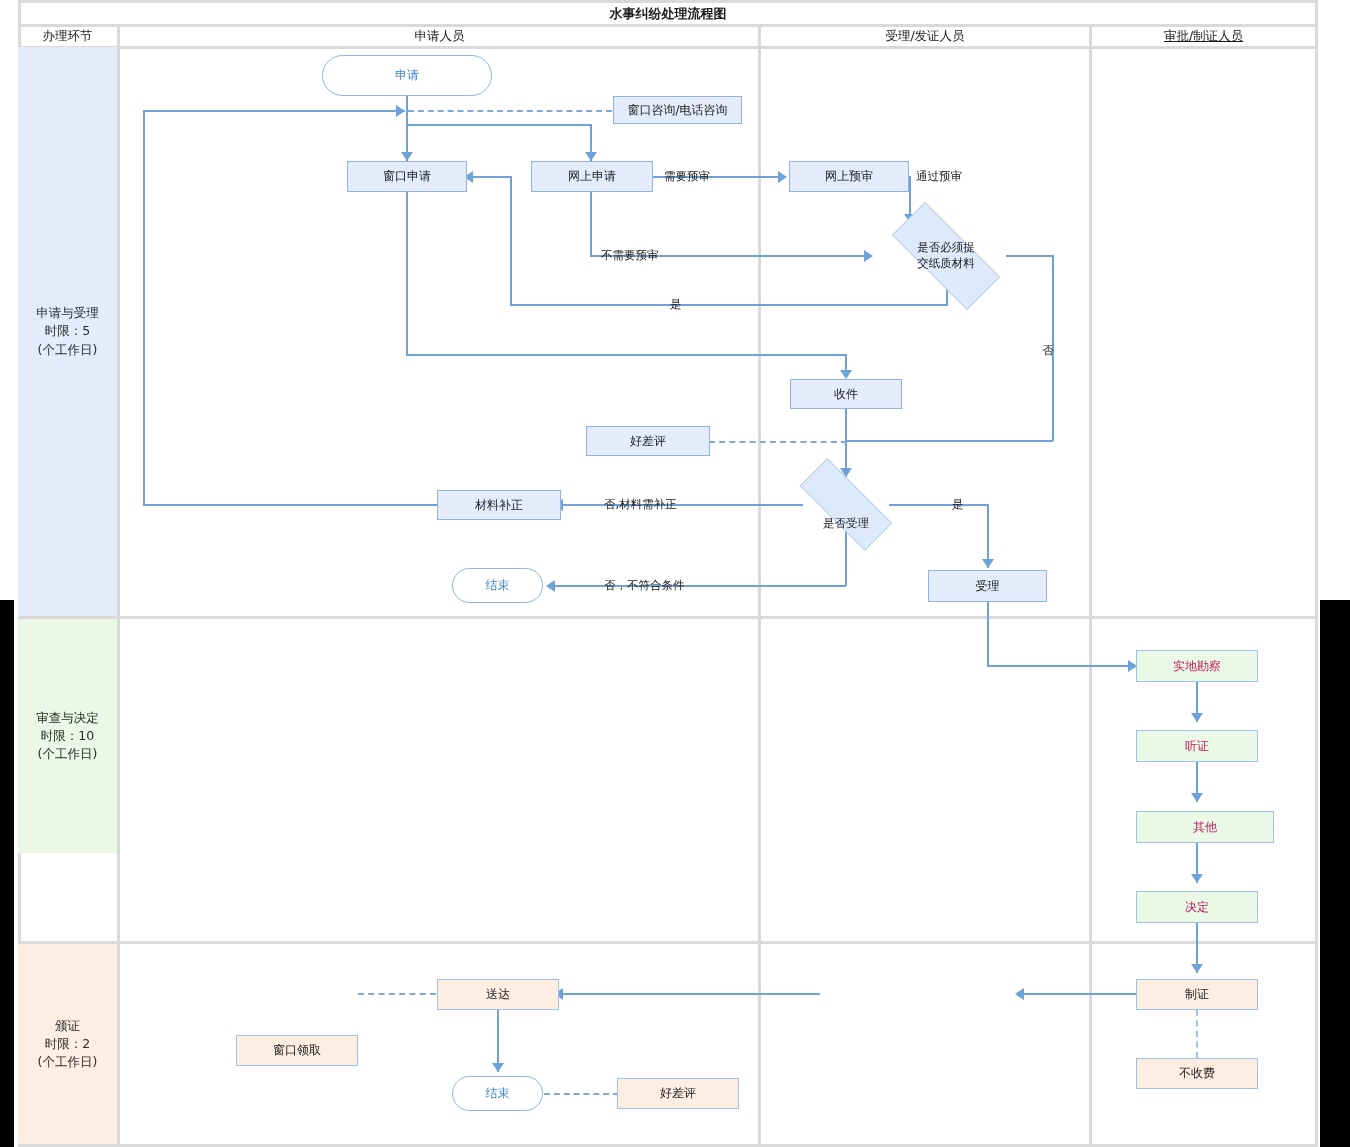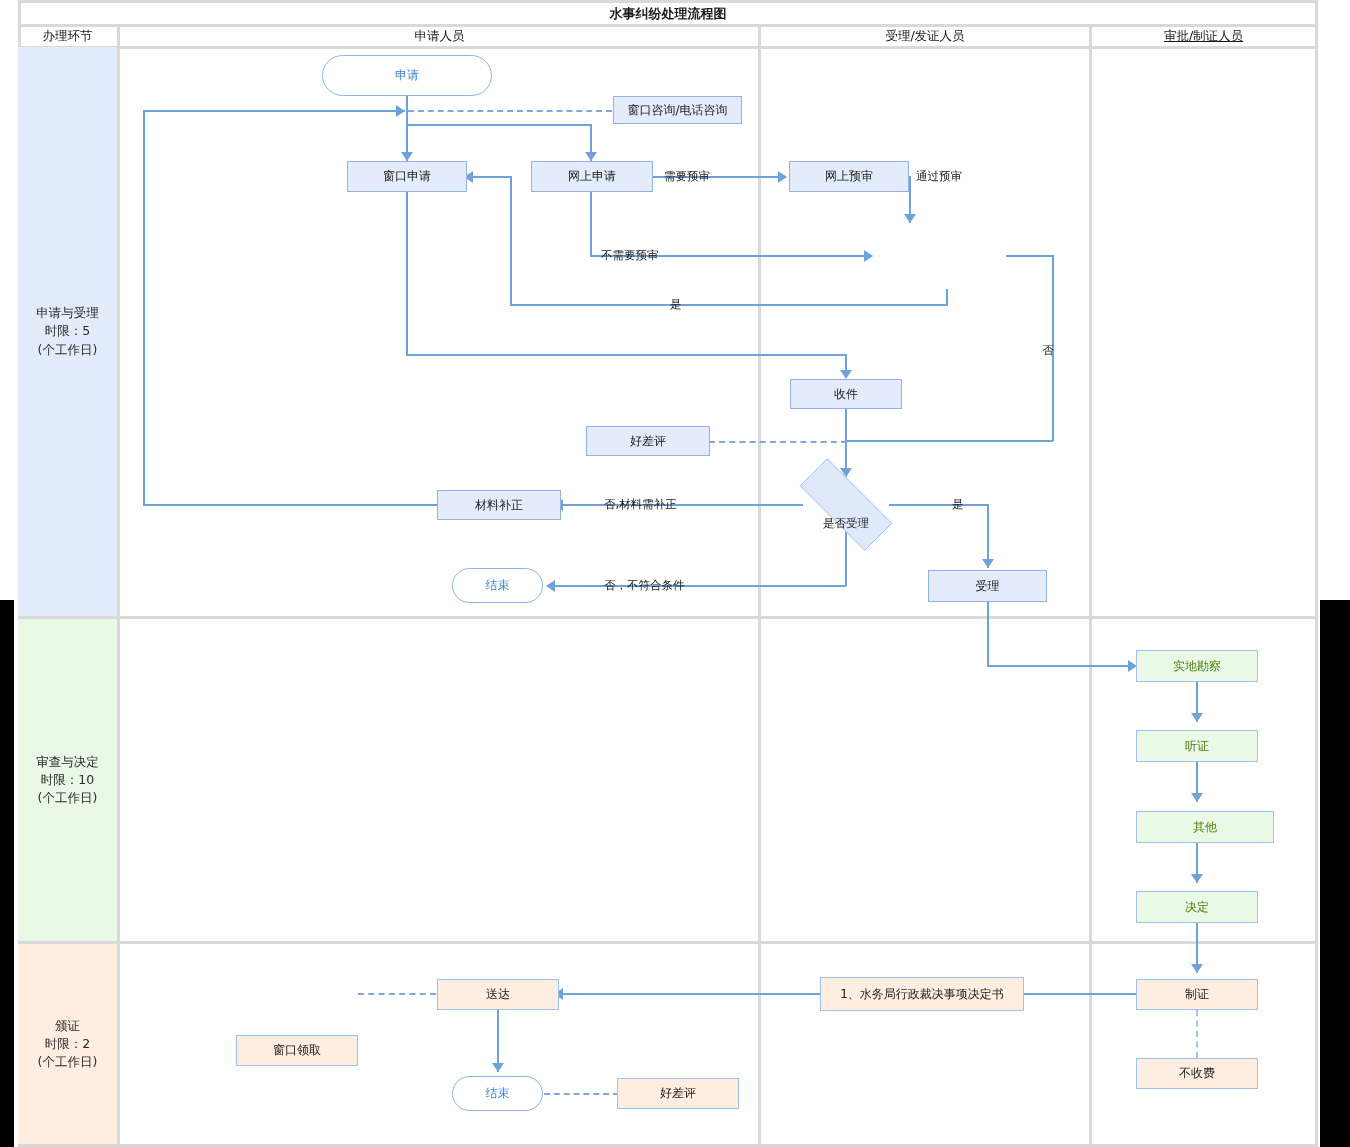--- a/index.html
+++ b/index.html
@@ -65,21 +65,21 @@
     z-index: 5;
   }
   .n-blue {
     background: #e4ecfb;
     border: 1px solid #8fb4e3;
     color: #222;
   }
   .n-green {
     background: #e9f9e5;
     border: 1px solid #9dc3ea;
-    color: #4d7c0f;
+    color: #be185d;
   }
   .n-orange {
     background: #fdeee1;
     border: 1px solid #9dc3ea;
     color: #222;
   }
   .n-term {
     background: #ffffff;
     border: 1.6px solid #8fb4e3;
     border-radius: 999px;
@@ -167,21 +167,21 @@
 
   <div class="title-cell">水事纠纷处理流程图</div>
   <div class="head-cell" style="left:18px;   top:25px; width:99px;">办理环节</div>
   <div class="head-cell" style="left:761px;  top:25px; width:328px;">受理/发证人员</div>
   <div class="head-cell" style="left:121px;  top:25px; width:637px;">申请人员</div>
   <div class="head-cell" style="left:1092px; top:25px; width:223px;text-decoration:underline;">审批/制证人员</div>
 
   <div class="phase-cell band-blue" style="top:47px;  height:569px;">申请与受理
 时限：5
 (个工作日)</div>
-  <div class="phase-cell band-green" style="top:619px; height:322px;">审查与决定
+  <div class="phase-cell band-green" style="top:619px; height:234px;">审查与决定
 时限：10
 (个工作日)</div>
   <div class="phase-cell band-orange" style="top:944px; height:200px;">颁证
 时限：2
 (个工作日)</div>
 
   <div class="seg v" style="left:406px; top:95px; height:68px;"></div>
   <div class="arrow down" style="left:401px; top:152px;"></div>
 
   <div class="seg h" style="left:406px; top:124px; width:186px;"></div>
@@ -274,39 +274,43 @@
   <div class="seg dash-h" style="left:544px; top:1093px; width:75px;"></div>
 
   <div class="seg dash-v" style="left:1196px; top:1010px; height:48px;"></div>
 
   <div class="node n-term" style="left:322px; top:55px;  width:170px; height:41px;">申请</div>
   <div class="node n-blue" style="left:613px; top:96px;  width:129px; height:28px;">窗口咨询/电话咨询</div>
   <div class="node n-blue" style="left:347px; top:161px; width:120px; height:31px;">窗口申请</div>
   <div class="node n-blue" style="left:531px; top:161px; width:122px; height:31px;">网上申请</div>
   <div class="node n-blue" style="left:789px; top:161px; width:120px; height:31px;">网上预审</div>
 
+  <div class="node n-diamond" style="left:871px; top:223px; width:150px; height:66px;">
+    <span class="dshape"></span>
+    <span class="dtext">是否必须提
+交纸质材料</span>
+  </div>
 
   <div class="node n-blue" style="left:790px; top:379px; width:112px; height:30px;">收件</div>
   <div class="node n-blue" style="left:586px; top:426px; width:124px; height:30px;">好差评</div>
   <div class="node n-blue" style="left:437px; top:490px; width:124px; height:30px;">材料补正</div>
 
   <div class="node n-diamond" style="left:781px; top:477px; width:130px; height:55px;align-items:flex-end;">
     <span class="dshape"></span>
     <span class="dtext">是否受理</span>
   </div>
 
   <div class="node n-term" style="left:452px; top:568px; width:91px;  height:35px;">结束</div>
   <div class="node n-blue" style="left:928px; top:570px; width:119px; height:32px;">受理</div>
 
   <div class="node n-green" style="left:1136px; top:650px; width:122px; height:32px;">实地勘察</div>
   <div class="node n-green" style="left:1136px; top:730px; width:122px; height:32px;">听证</div>
   <div class="node n-green" style="left:1136px; top:811px; width:138px; height:32px;">其他</div>
   <div class="node n-green" style="left:1136px; top:891px; width:122px; height:32px;">决定</div>
 
   <div class="node n-orange" style="left:236px; top:1035px;  width:122px; height:31px;">窗口领取</div>
   <div class="node n-orange" style="left:437px; top:979px;  width:122px; height:31px;">送达</div>
-  <div class="node n-orange" style="left:820px; top:977px;  width:204px; height:34px;">1、水务局行政裁决事项决定书</div>
   <div class="node n-orange" style="left:1136px; top:979px; width:122px; height:31px;">制证</div>
   <div class="node n-orange" style="left:1136px; top:1058px;width:122px; height:31px;">不收费</div>
   <div class="node n-term" style="left:452px; top:1076px; width:91px;  height:35px;">结束</div>
   <div class="node n-orange" style="left:617px; top:1078px; width:122px; height:31px;">好差评</div>
 
 </div>
 
 </body></html>

